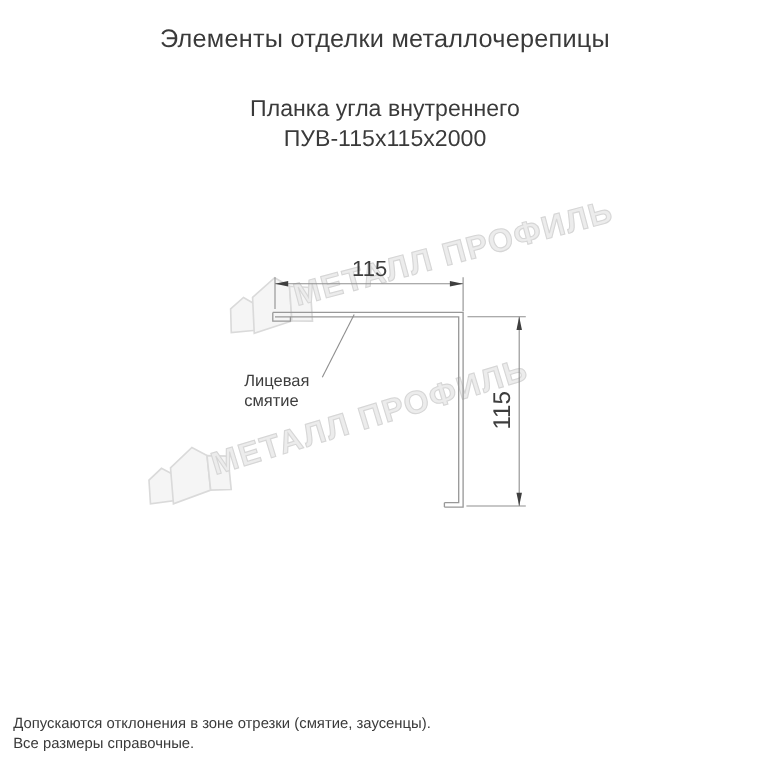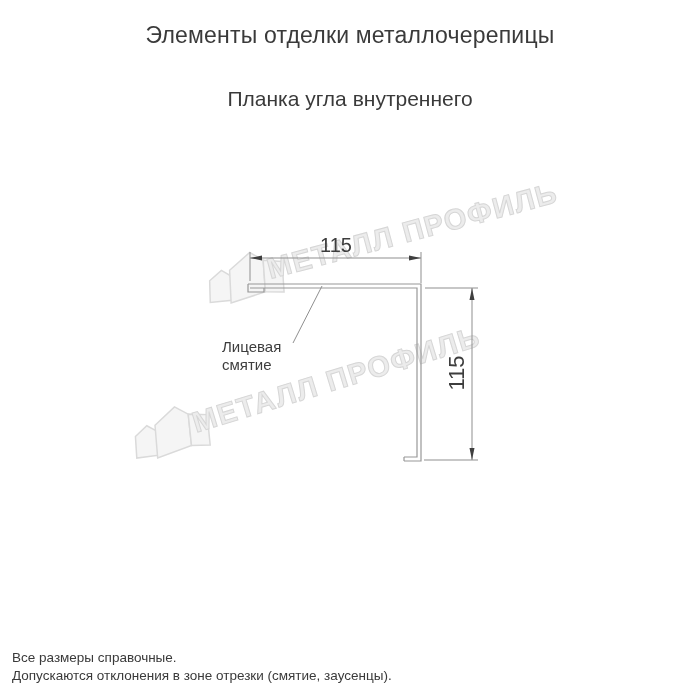--- a/index.html
+++ b/index.html
@@ -102,27 +102,28 @@
     <polygon points="421,258 409,255.5 409,260.5"></polygon>
     <polygon points="472,288 469.5,300 474.5,300"></polygon>
     <polygon points="472,460 469.5,448 474.5,448"></polygon>
   </g>
 </svg>
 
 <div class="abs page-title">Элементы отделки металлочерепицы</div>
 
 <div class="abs subtitle-block">
   <span>Планка угла внутреннего</span>
+  <span>ПУВ-115х115х2000</span>
 </div>
 
 <div class="abs dim-label-top">115</div>
 
 <div class="abs dim-label-right">115</div>
 
 <div class="abs face-label">
   <span>Лицевая</span>
   <span>смятие</span>
 </div>
 
 <div class="abs footnotes">
+  <span>Допускаются отклонения в зоне отрезки (смятие, заусенцы).</span>
   <span>Все размеры справочные.</span>
-  <span>Допускаются отклонения в зоне отрезки (смятие, заусенцы).</span>
 </div>
 
 </body></html>

